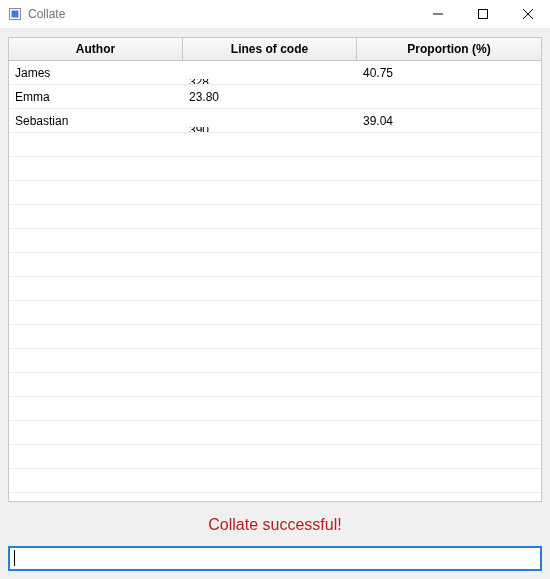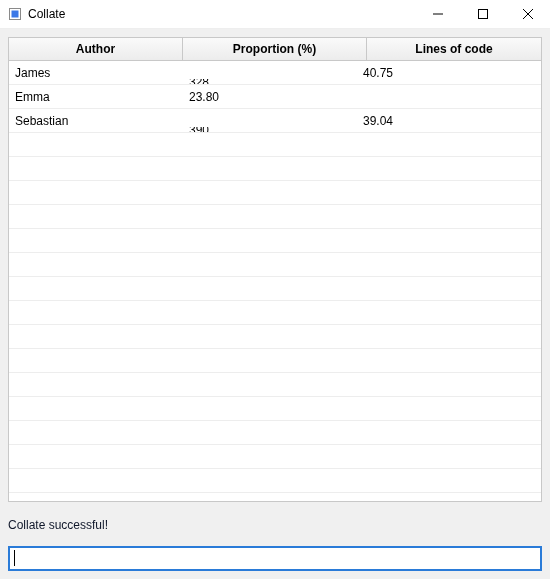--- a/index.html
+++ b/index.html
@@ -27,21 +27,21 @@
   }
   .titlebar .app-icon {
     width: 14px; height: 14px;
     margin-right: 6px;
     display: inline-block;
   }
   .titlebar .app-icon svg { display: block; }
   .titlebar .title {
     flex: 0 0 auto;
     font-size: 12px;
-    color: #000000;
+    color: #737373;
   }
   .titlebar .spacer { flex: 1 1 auto; }
   .win-btns { display: flex; height: 100%; }
   .win-btn {
     width: 45px; height: 100%;
     display: flex; align-items: center; justify-content: center;
     color: #000;
   }
   .win-btn svg { display: block; }
 
@@ -93,23 +93,23 @@
     padding: 0 6px;
     font-size: 12px;
     color: #000;
     overflow: hidden; white-space: nowrap;
   }
   .td.col-a { width: 174px; }
   .td.col-b { width: 174px; margin-top: 18px; }
   .td.col-c { flex: 1 1 auto; }
 
   .status {
-    text-align: left;
-    font-size: 12px;
-    color: #0f172a;
+    text-align: center;
+    font-size: 16px;
+    color: #b91c1c;
     padding: 2px 0 0 0;
     line-height: 14px;
   }
 
   .cmd-input {
     height: 26px;
     border: 2px solid #2a7bd8;
     background: #fff;
     padding: 2px 4px;
     display: flex; align-items: center;
@@ -160,22 +160,22 @@
         </svg>
       </div>
     </div>
   </div>
 
   <div class="client">
 
     <div class="table-wrap">
       <div class="thead">
         <div class="th col-a">Author</div>
+        <div class="th col-b">Lines of code</div>
         <div class="th col-c">Proportion (%)</div>
-        <div class="th col-b">Lines of code</div>
       </div>
       <div class="tbody" id="tbody">
           <div class="tr">
             <div class="td col-a">James</div>
             <div class="td col-b">328</div>
             <div class="td col-c">40.75</div>
           </div>
           <div class="tr">
             <div class="td col-a">Emma</div>
             <div class="td col-c">23.80</div>

